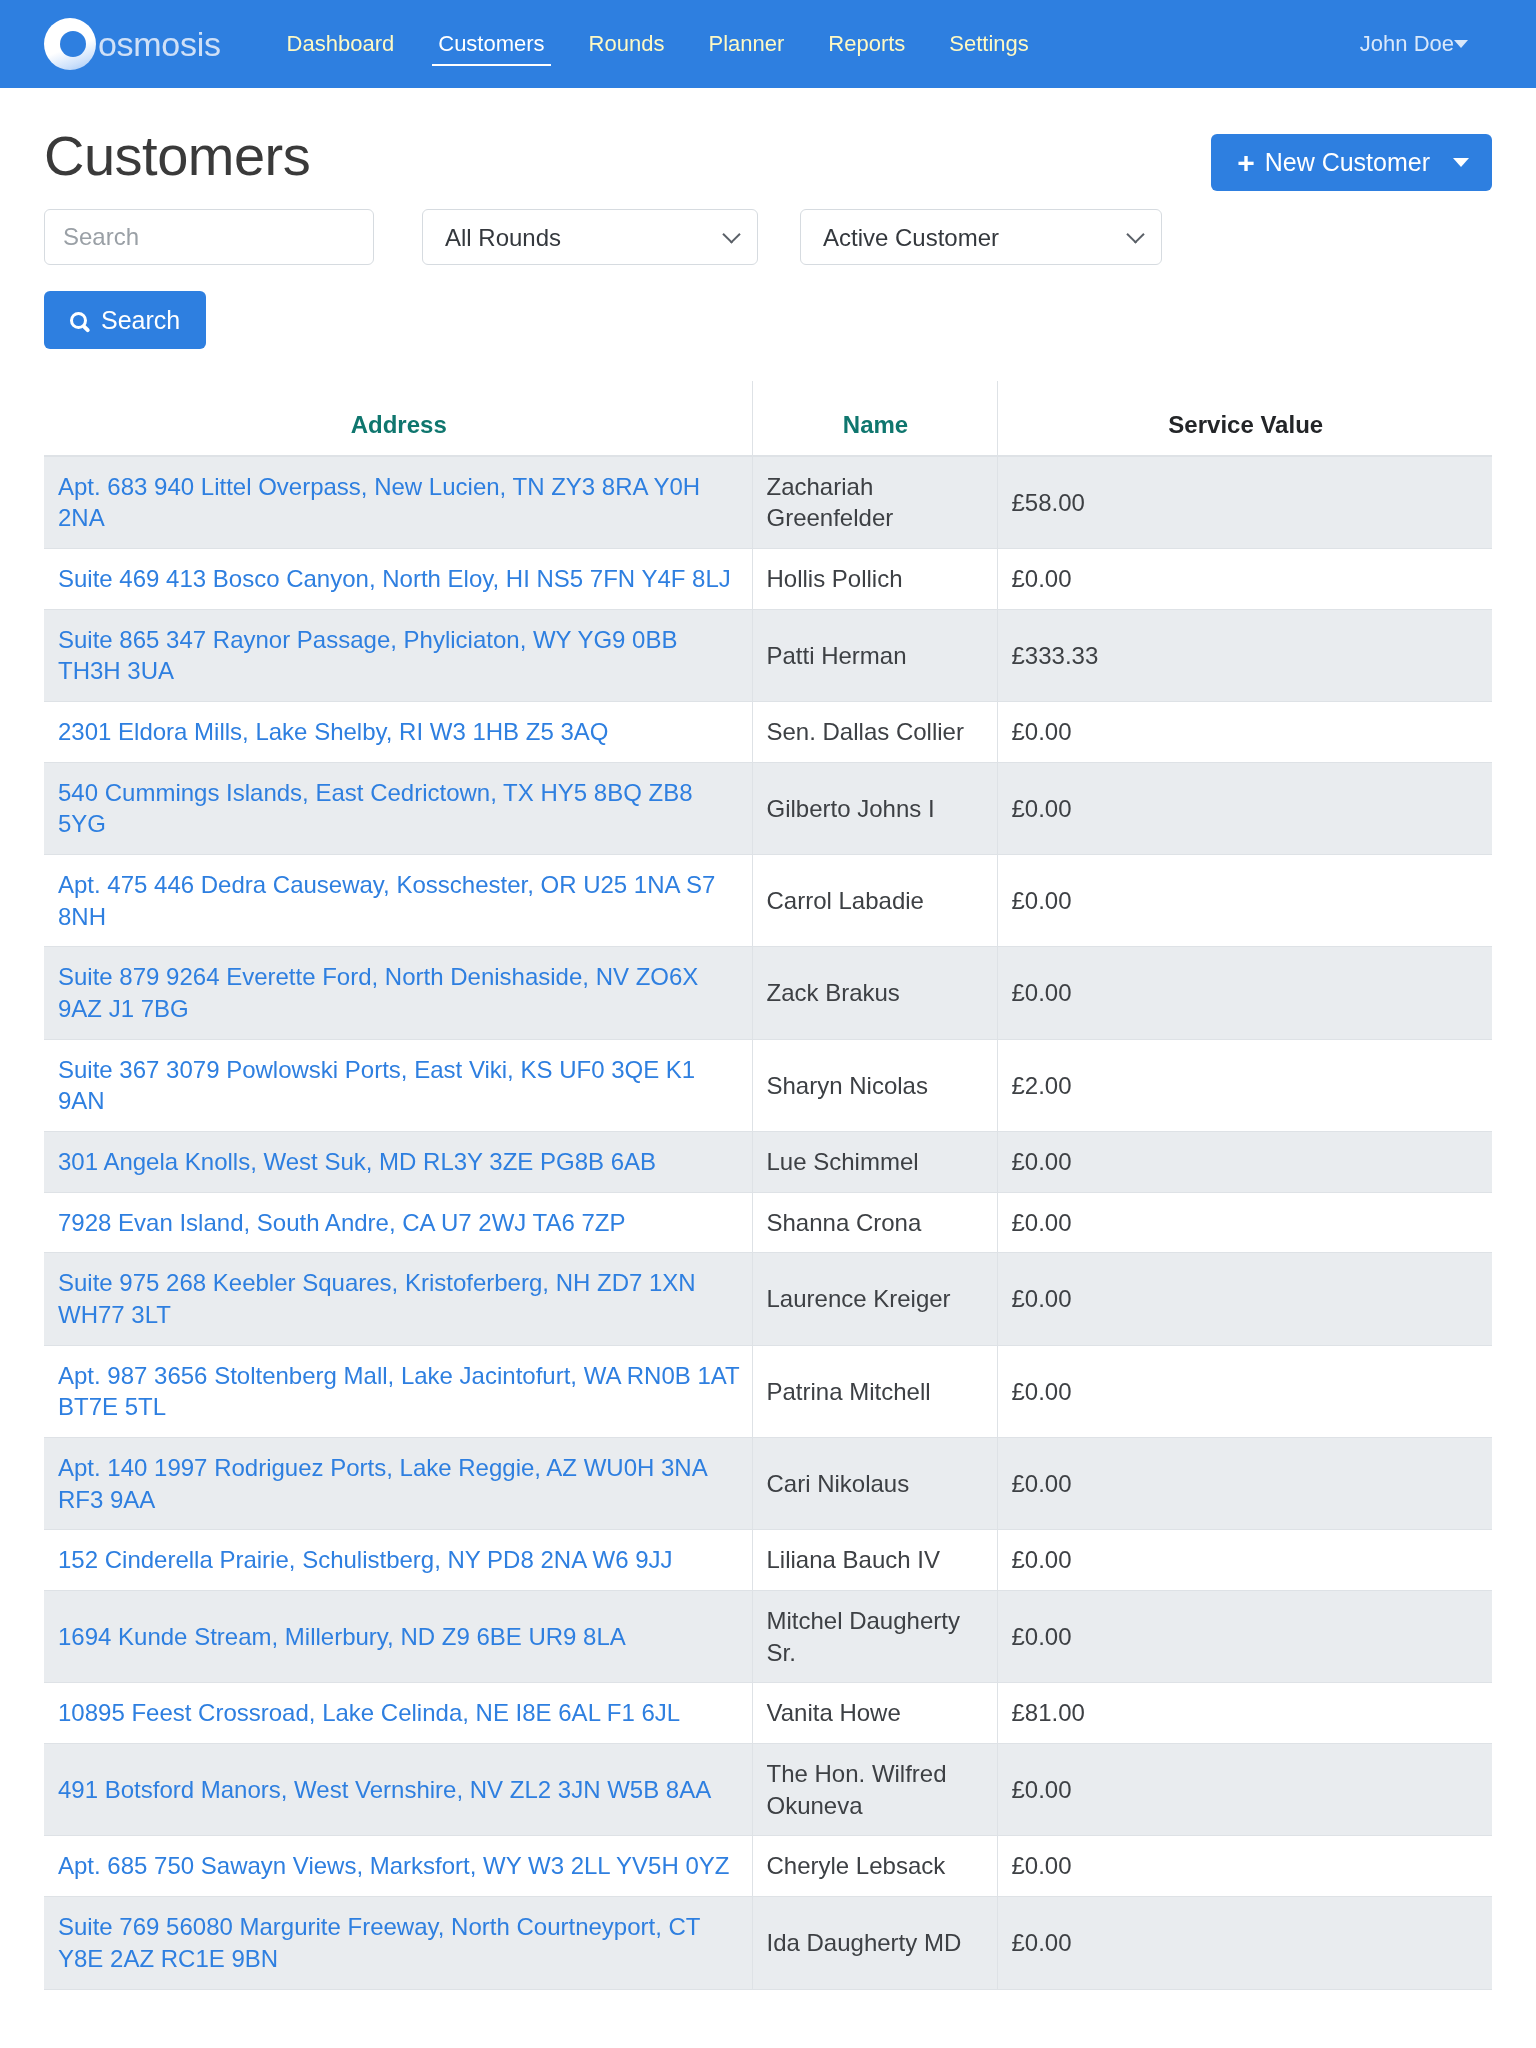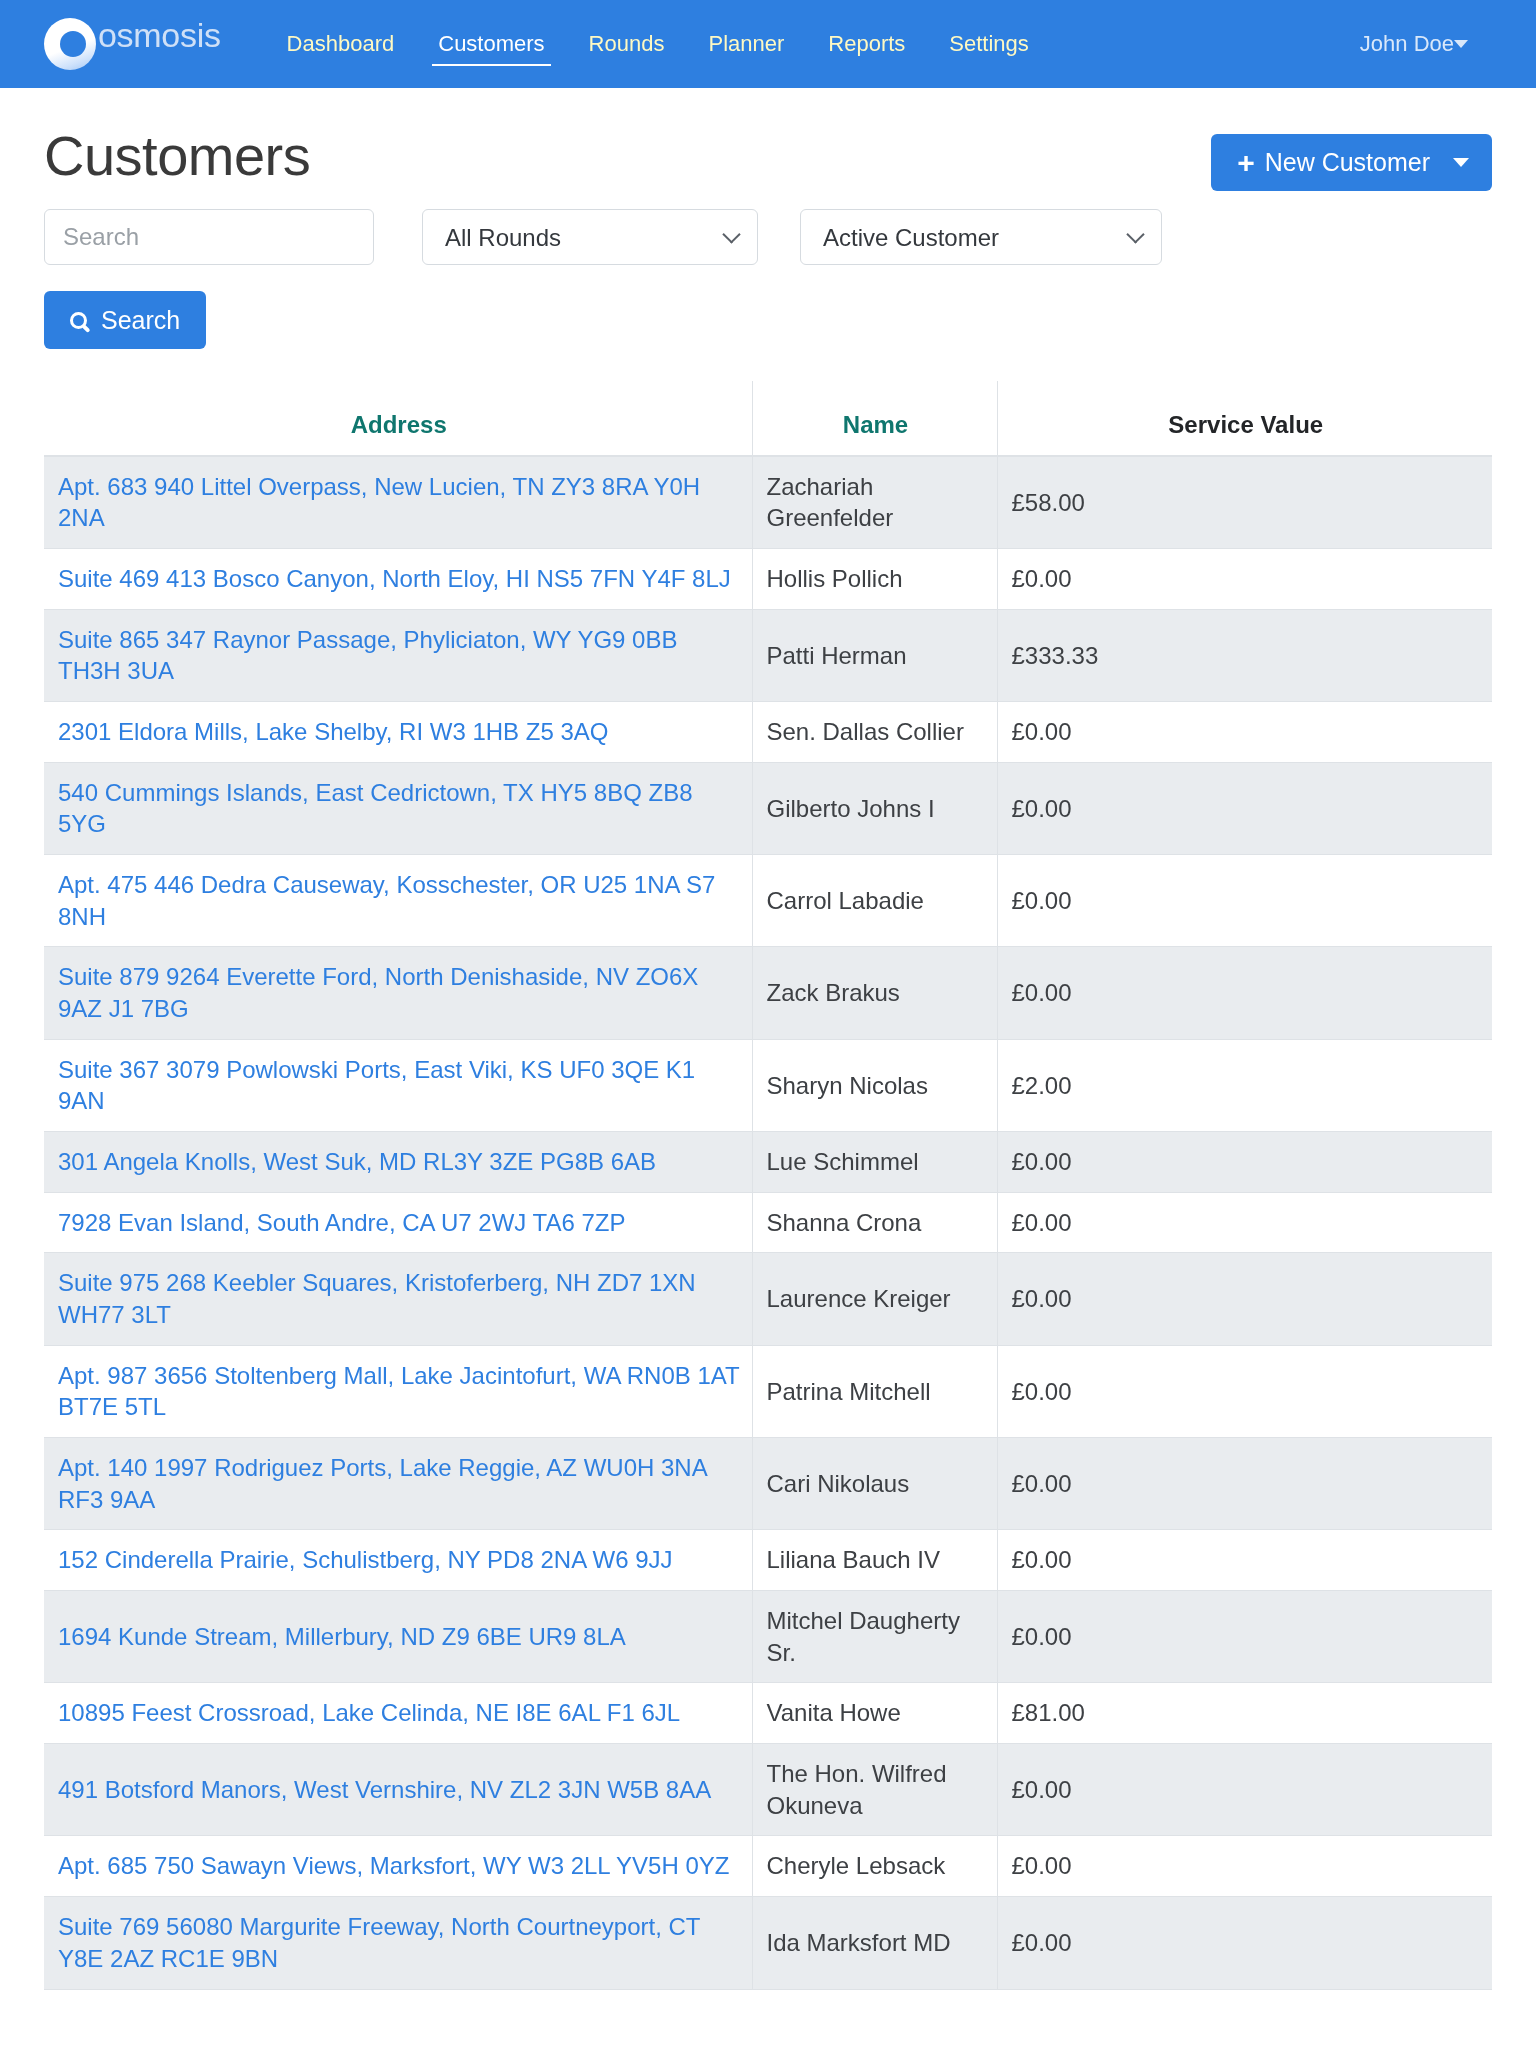--- a/index.html
+++ b/index.html
@@ -14,20 +14,21 @@
   .navbar {
     background: #2e7fe0;
     height: 88px;
     display: flex;
     align-items: center;
     padding: 0 44px 0 44px;
     position: relative;
   }
   .brand {
     display: flex;
+    align-items: center;
     gap: 0px;
     margin-right: 44px;
     text-decoration: none;
   }
   .brand-mark {
     width: 52px; height: 52px;
     flex: 0 0 52px;
     position: relative;
     margin-right: 2px;
   }
@@ -452,20 +453,20 @@
             <td>The Hon. Wilfred Okuneva</td>
             <td>£0.00</td>
           </tr>
           <tr>
             <td><a class="addr-link" href="#">Apt. 685 750 Sawayn Views, Marksfort, WY W3 2LL YV5H 0YZ</a></td>
             <td>Cheryle Lebsack</td>
             <td>£0.00</td>
           </tr>
           <tr class="striped">
             <td><a class="addr-link" href="#">Suite 769 56080 Margurite Freeway, North Courtneyport, CT Y8E 2AZ RC1E 9BN</a></td>
-            <td>Ida Marksfort MD</td>
+            <td>Ida Daugherty MD</td>
             <td>£0.00</td>
           </tr>
         </tbody>
     </table>
   </div>
 
 </div>
 
 </body></html>

